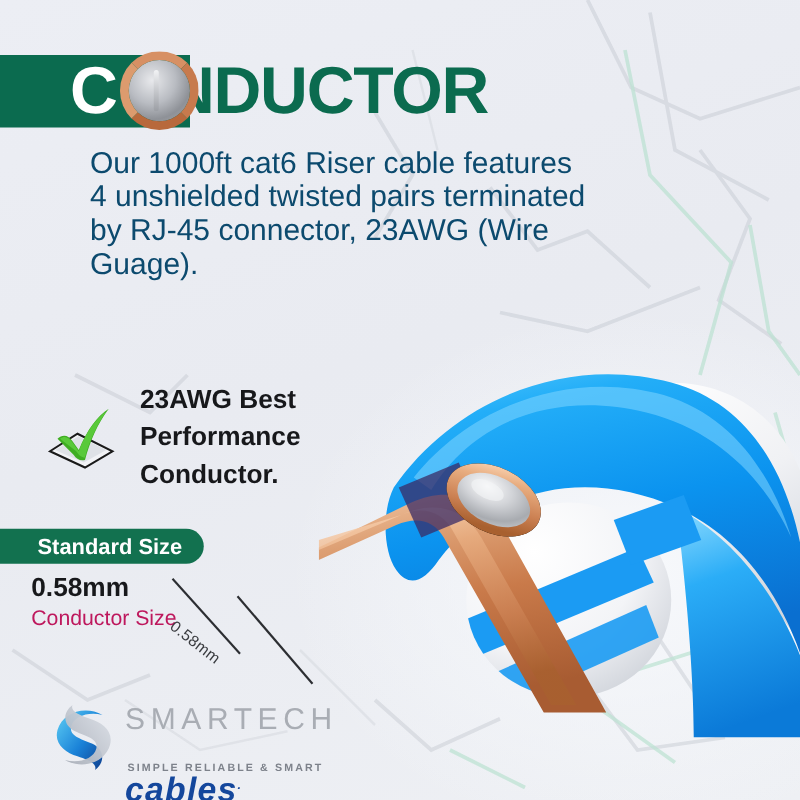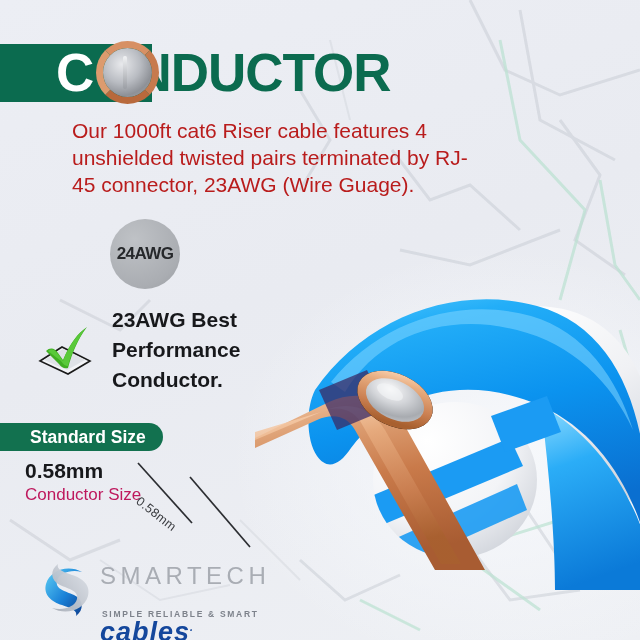--- a/index.html
+++ b/index.html
@@ -52,21 +52,21 @@
   .o-ring::before{
     content:""; position:absolute; left:20px; top:8px;
     width:4px; height:33px; border-radius:2px;
     background:linear-gradient(180deg,#f2f3f5,#9b9ea4);
     z-index:2;
   }
 
   
   .body-copy{
     position:absolute; left:72px; top:117px; width:400px;
-    font-size:21px; line-height:27px; color:#b91c1c;
+    font-size:24px; line-height:27px; color:#0c4a6e;
   }
 
   
   .badges{ position:absolute; left:0; top:214px; width:300px; height:82px; }
   .badge{
     position:absolute; border-radius:50%;
     display:flex; align-items:center; justify-content:center;
     font-weight:700; letter-spacing:-.6px;
   }
   .badge-28{
@@ -181,21 +181,20 @@
   <div class="green-bar"></div>
   <div class="title-text">
     <span class="t-c">C</span><span style="opacity:0">O</span><span class="t-rest">NDUCTOR</span>
   </div>
   <div class="o-ring"></div>
 </div>
 
 <p class="body-copy">Our 1000ft cat6 Riser cable features 4 unshielded twisted pairs terminated by RJ-45 connector, 23AWG (Wire Guage).</p>
 
 <div class="badges">
-  <div class="badge badge-24">24AWG</div>
 </div>
 
 <div class="check-block">
   <svg class="check-icon" viewBox="0 0 70 60">
     <path d="M10 44 L32 30 L60 44 L38 57 Z" fill="#f2f3f6" stroke="#1a1a1a" stroke-width="1.6"></path>
     <path d="M14 43 L33 32 L55 43 L37 53 Z" fill="#dfe2e7"></path>
     <path d="M16 34 C20 30 25 31 28 36 L33 43 C40 26 48 16 57 10 C48 22 42 36 38 51 C34 52 31 50 29 47 Z" fill="#3fae22"></path>
     <path d="M18 34 C22 31 25 33 28 37 L33 44 C39 28 47 18 55 12 C47 24 41 37 38 49 C35 49 33 47 31 44 Z" fill="#59c93a"></path>
   </svg>
   <div class="check-text">23AWG Best Performance Conductor.</div>

